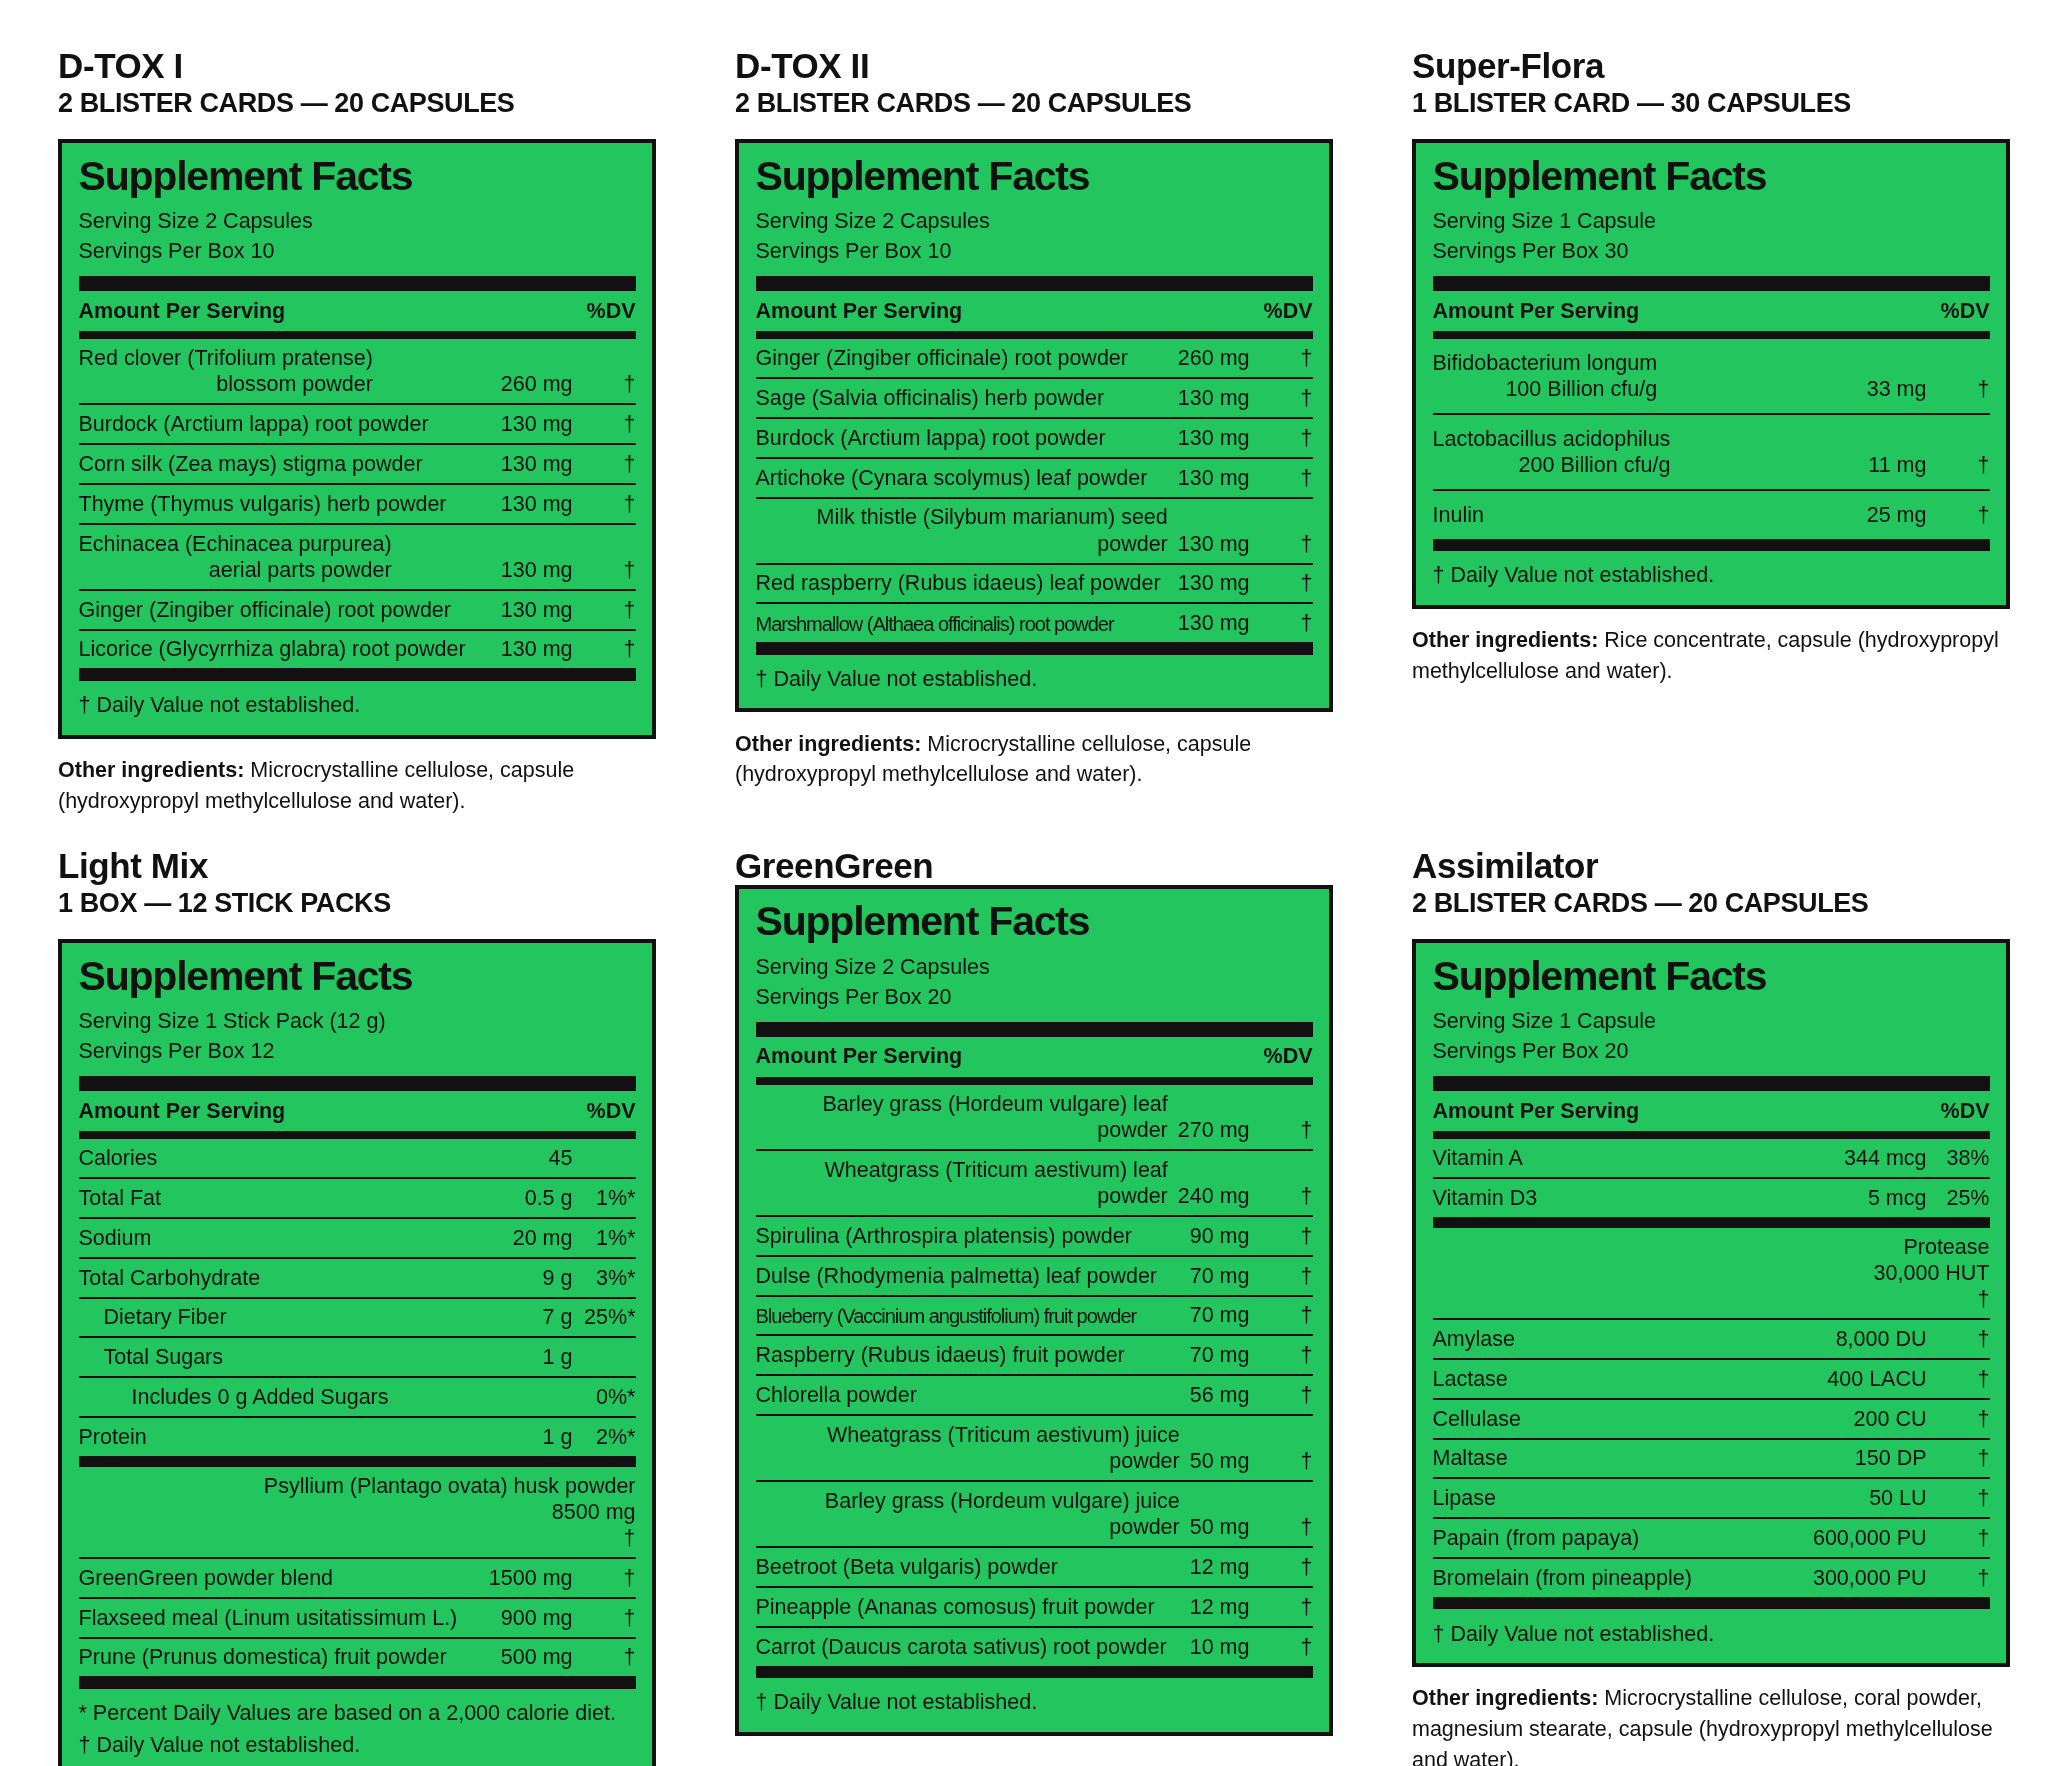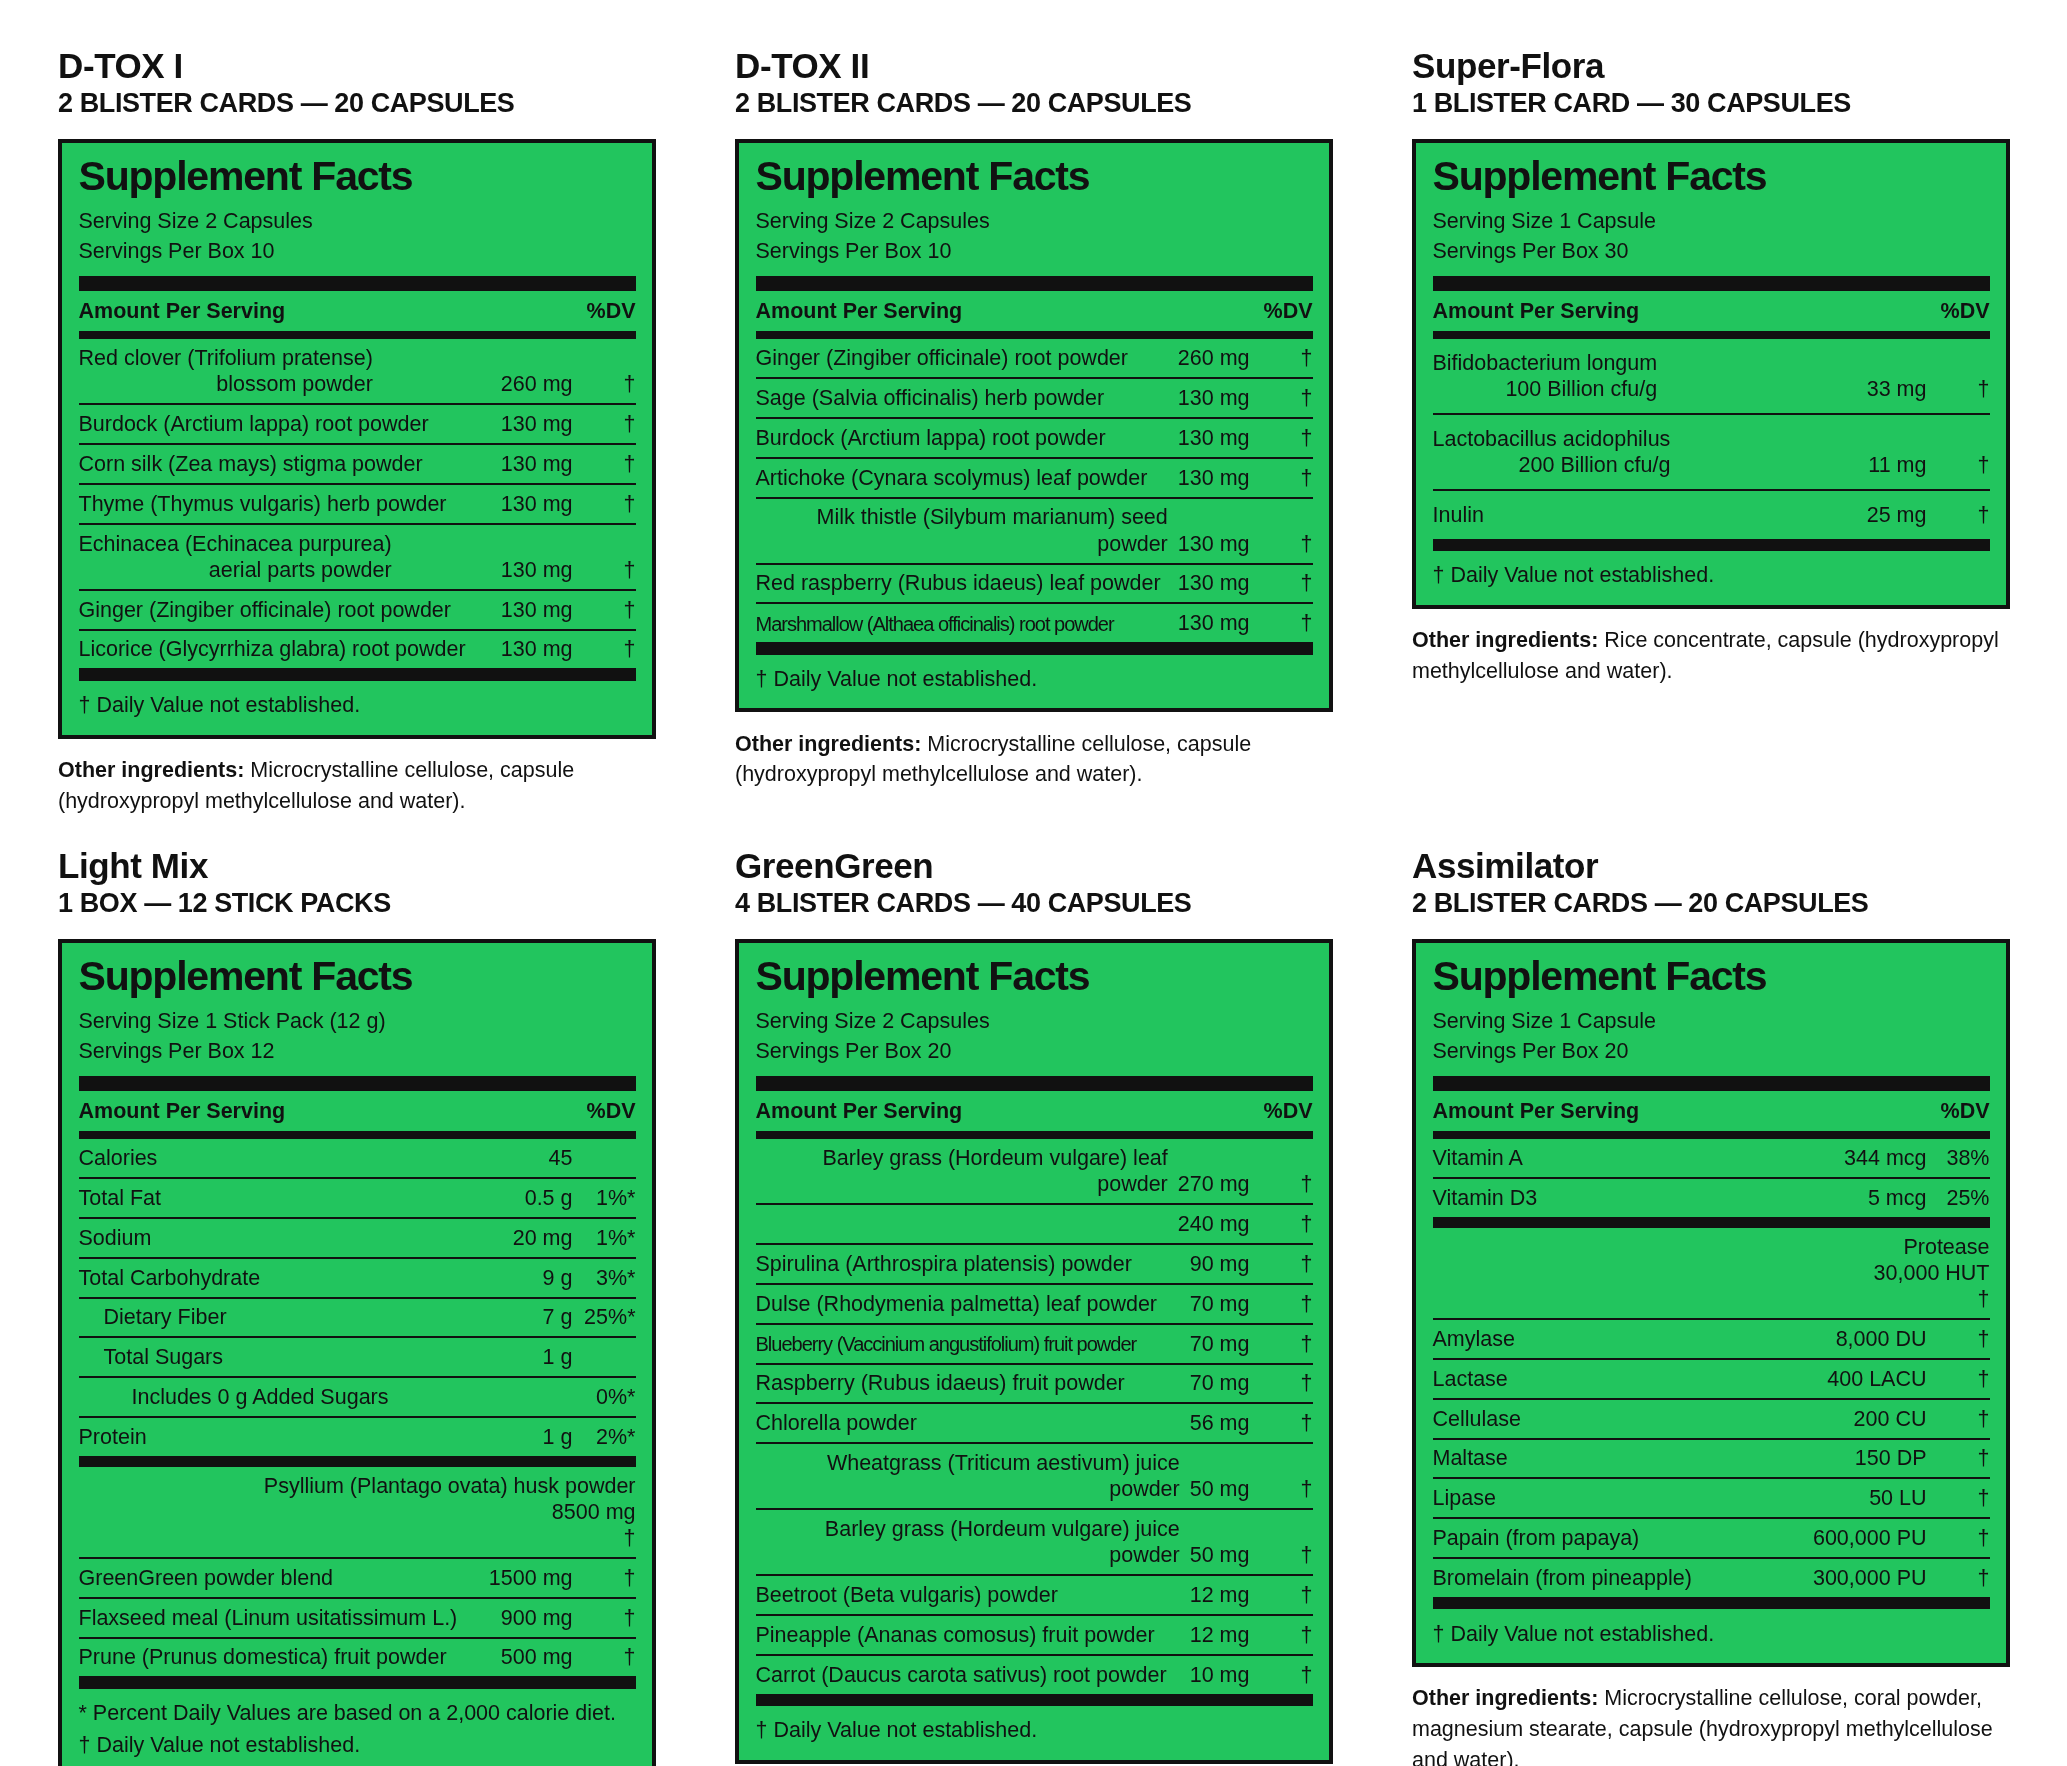--- a/index.html
+++ b/index.html
@@ -333,39 +333,39 @@
             <div class="note">† Daily Value not established.</div>
           </div>
     </div>
     <p class="other">
       <strong>Other ingredients:</strong><span> Bentonite clay powder.</span>
     </p>
   </section>
 
   <section class="panel">
     <h2 class="product-name">GreenGreen</h2>
-    <div class="product-sub">4 BLISTER CARDS — 40 CAPSULES</div>
     <div class="facts-box">
       <div class="sf-title">Supplement Facts</div>
       <div class="serving first">Serving Size 2 Capsules</div>
       <div class="serving">Servings Per Box 20</div>
       <div class="bar t"></div>
       <div class="head-row">
         <span>Amount Per Serving</span>
         <span>%DV</span>
       </div>
       <div class="bar m"></div>
       <div class="rows">
   <div class="irow">
     <span class="nm">Barley grass (Hordeum vulgare) leaf powder</span>
     <span class="amt">270 mg</span>
     <span class="dv">†</span>
   </div>
 
   <div class="irow">
+    <span class="nm">Wheatgrass (Triticum aestivum) leaf powder</span>
     <span class="amt">240 mg</span>
     <span class="dv">†</span>
   </div>
 
   <div class="irow">
     <span class="nm">Spirulina (Arthrospira platensis) powder</span>
     <span class="amt">90 mg</span>
     <span class="dv">†</span>
   </div>
 

